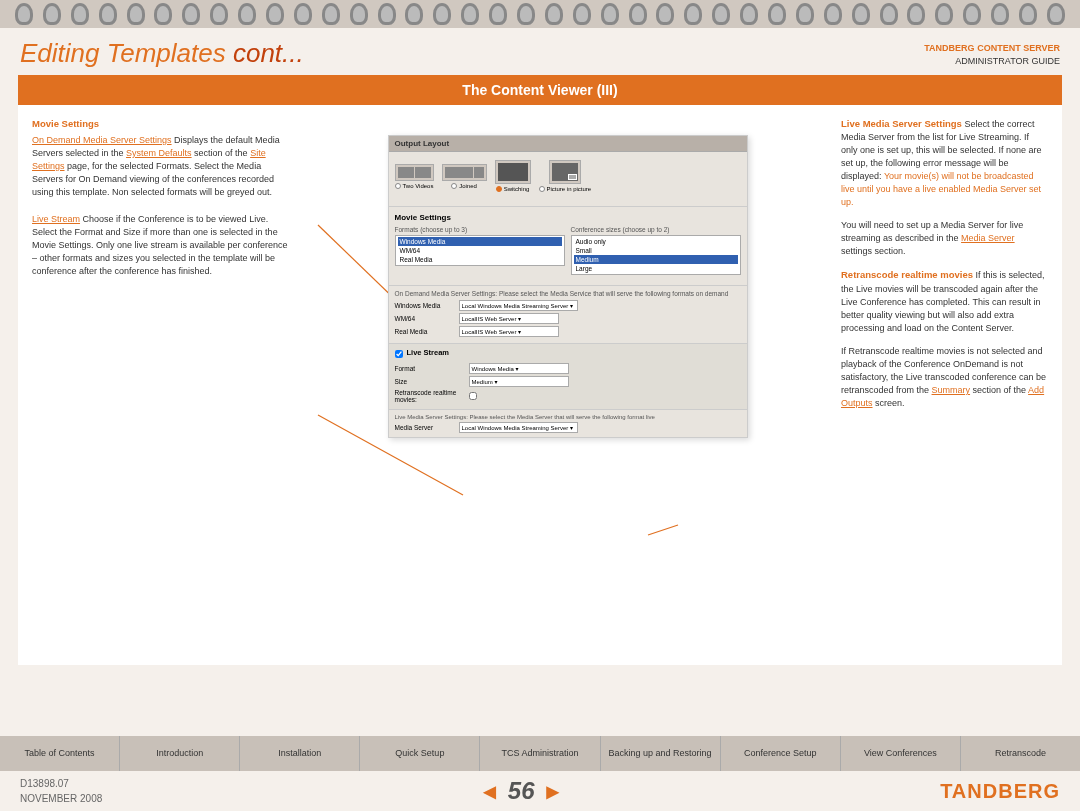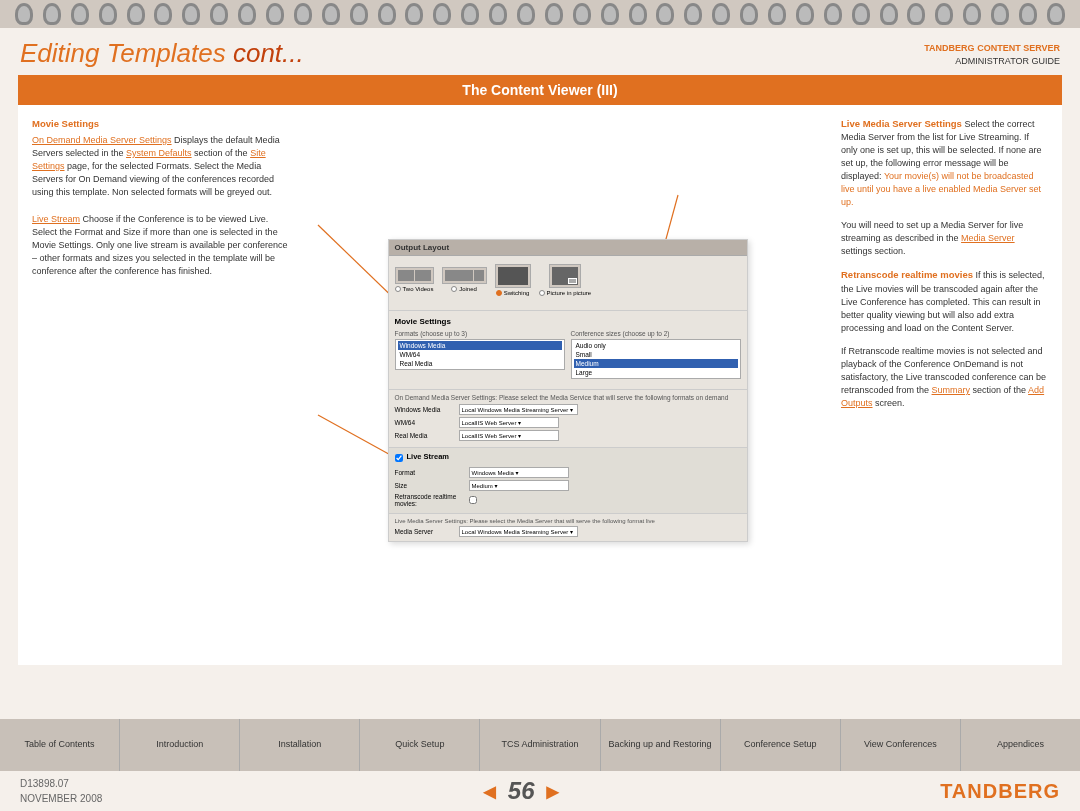--- a/index.html
+++ b/index.html
@@ -106,21 +106,21 @@
     .live-stream-section {
       margin-top: 14px;
     }
 
     
     .center-panel {
       flex: 1;
       padding: 20px 10px;
       position: relative;
       display: flex;
-      align-items: center;
+      align-items: flex-start;
       justify-content: center;
     }
     .screenshot-container {
       width: 360px;
       border: 1px solid #ccc;
       background: #f0ede8;
       font-size: 7.5px;
       box-shadow: 2px 2px 6px rgba(0,0,0,0.15);
       position: relative;
       margin-top: 10px;
@@ -327,21 +327,21 @@
 
     
     .bottom-nav {
       position: absolute;
       bottom: 40px;
       left: 0;
       right: 0;
       background: #c8c0b8;
       display: flex;
       align-items: stretch;
-      height: 52px;
+      height: 35px;
       margin-top: 36px;
     }
     .nav-item {
       flex: 1;
       display: flex;
       align-items: center;
       justify-content: center;
       text-align: center;
       font-size: 9px;
       color: #333;
@@ -625,21 +625,21 @@
 
 <div class="bottom-nav">
   <div class="nav-item">Table of Contents</div>
   <div class="nav-item">Introduction</div>
   <div class="nav-item">Installation</div>
   <div class="nav-item">Quick Setup</div>
   <div class="nav-item">TCS Administration</div>
   <div class="nav-item">Backing up and Restoring</div>
   <div class="nav-item">Conference Setup</div>
   <div class="nav-item">View Conferences</div>
-  <div class="nav-item">Appendices</div>
+  <div class="nav-item">Retranscode</div>
 </div>
 
 <div class="bottom-footer">
   <div class="footer-left">
     <div>D13898.07</div>
     <div>NOVEMBER 2008</div>
   </div>
   <div class="footer-center">
     <span class="page-arrow">◀</span>
     <span class="page-num">56</span>

